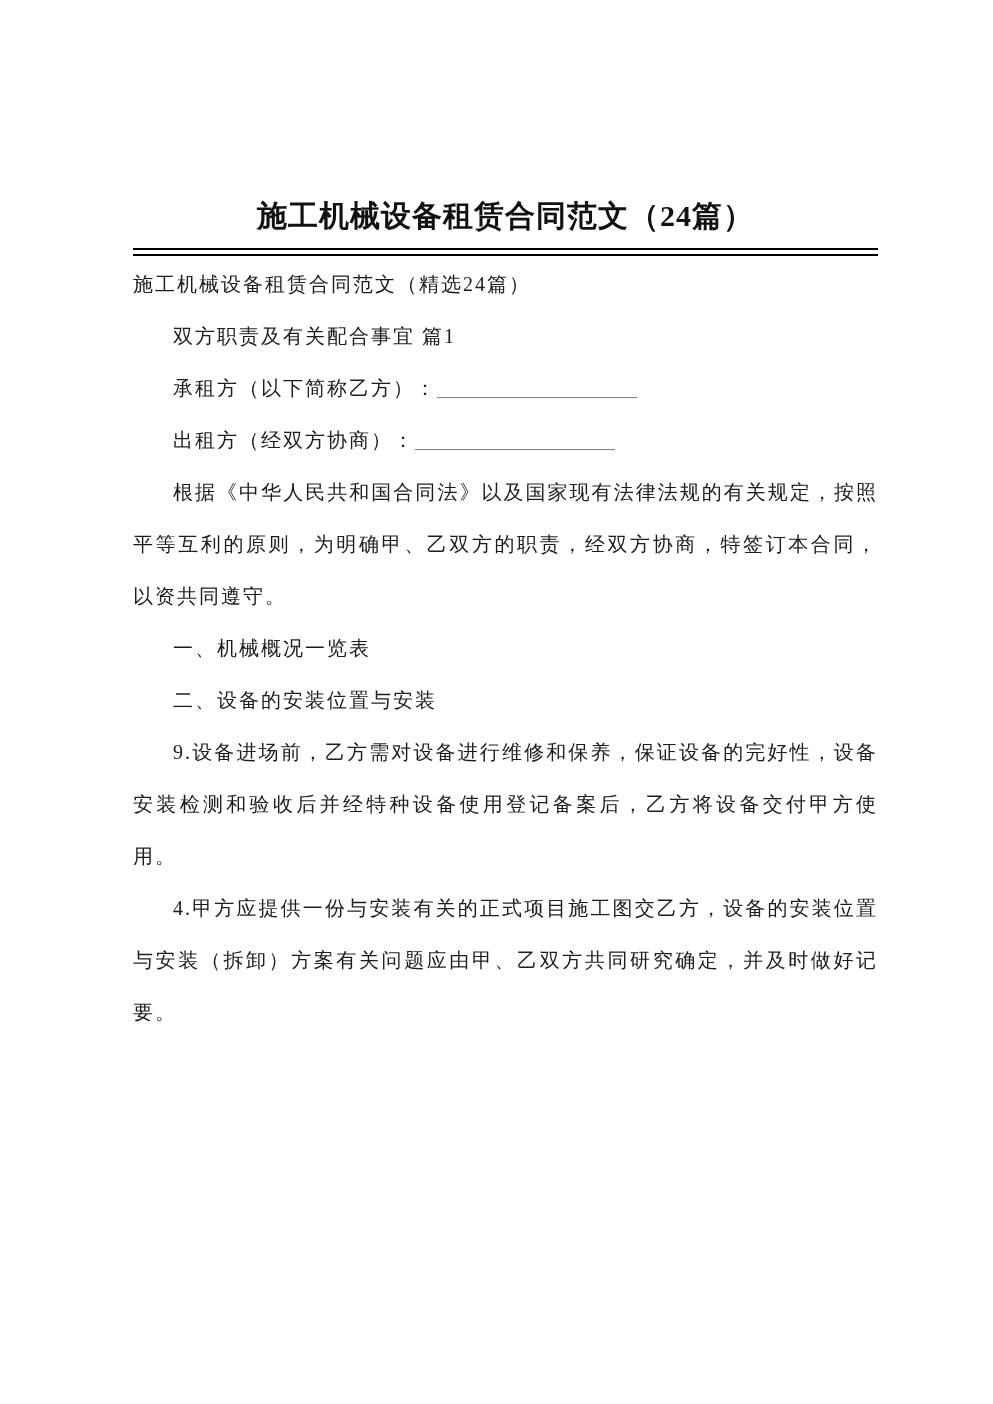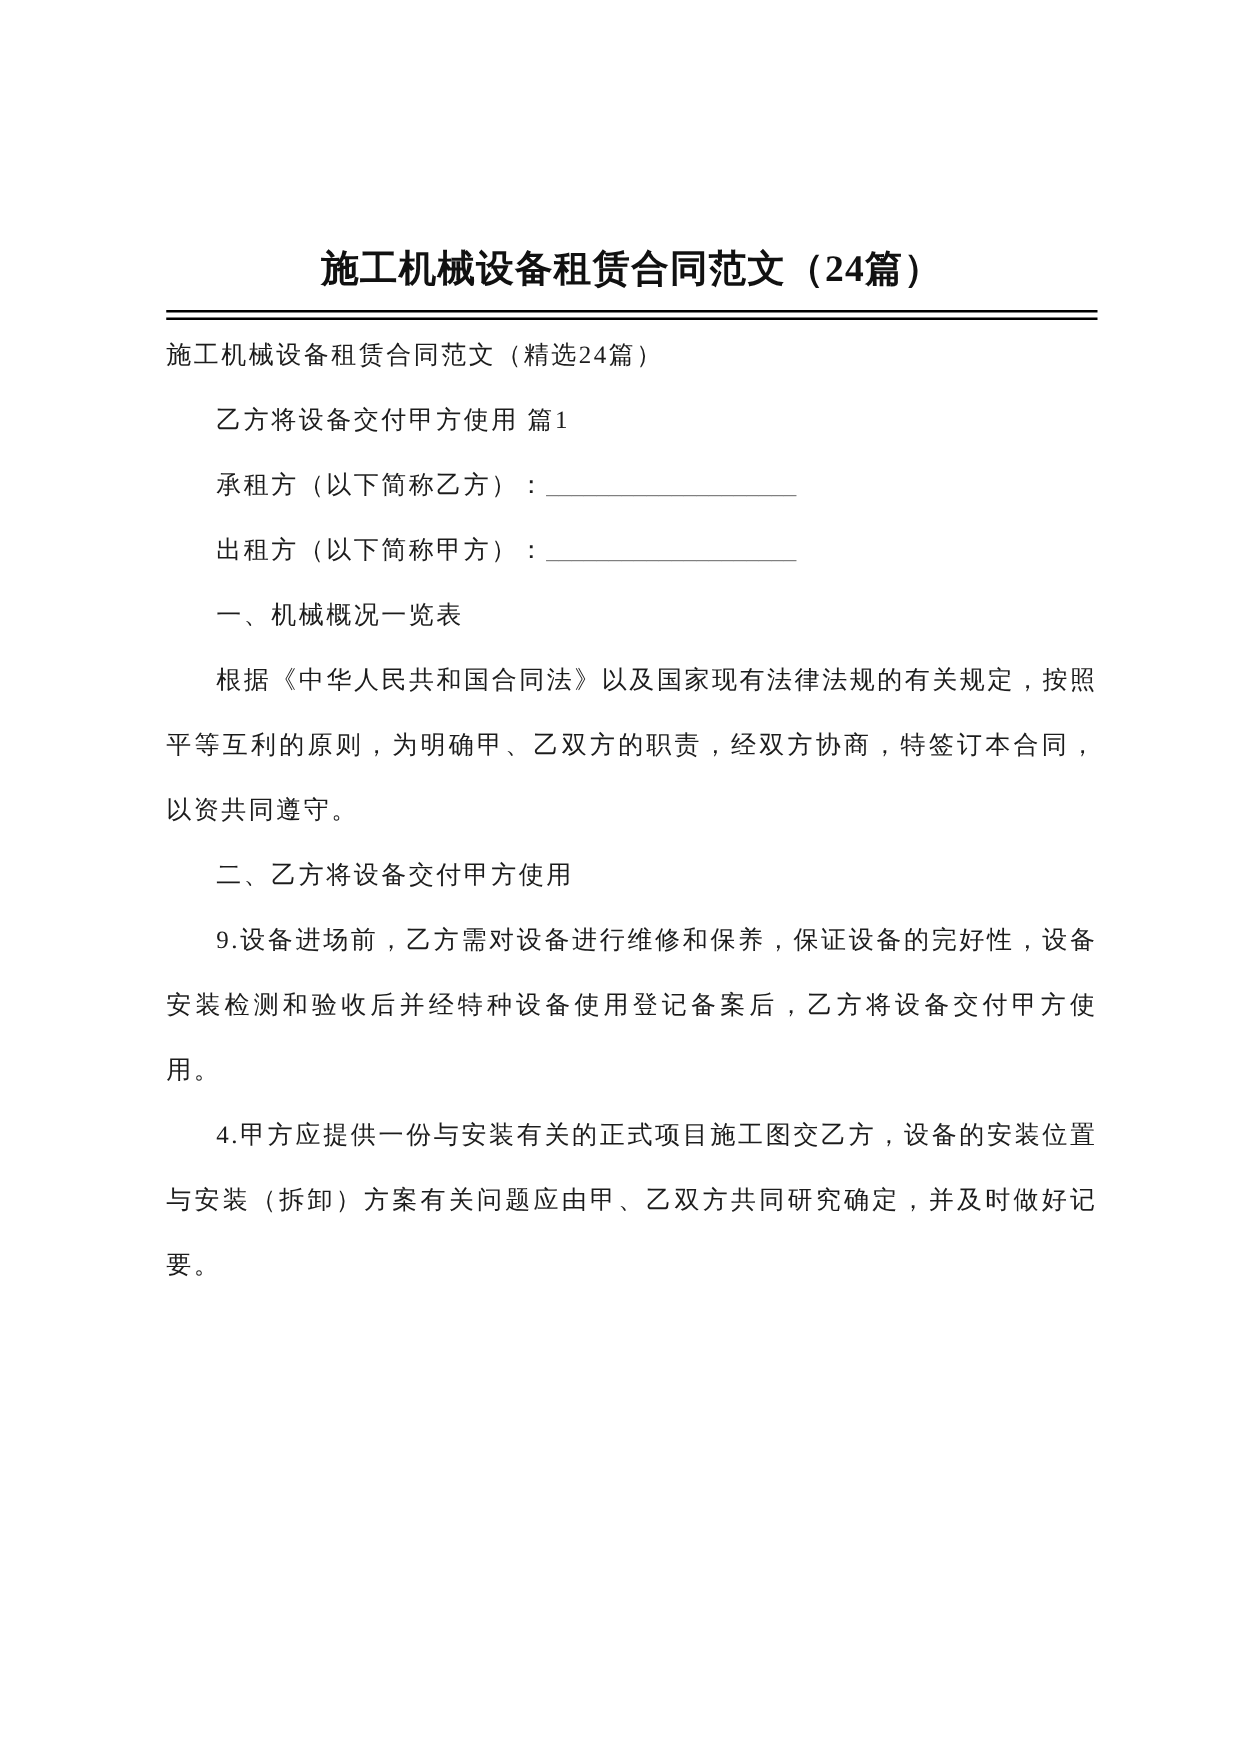--- a/index.html
+++ b/index.html
@@ -58,30 +58,30 @@
 
 <div class="page">
   <header>
     <h1 class="doc-title">施工机械设备租赁合同范文（24篇）</h1>
     <div class="double-rule"></div>
   </header>
 
   <main class="doc-body">
     <p>施工机械设备租赁合同范文（精选24篇）</p>
 
-    <p class="indent">乙方将设备交付甲方使用 篇1</p>
+    <p class="indent">双方职责及有关配合事宜 篇1</p>
 
     <p class="indent"><span>承租方（以下简称乙方）：</span><span class="blank">____________________</span></p>
 
-    <p class="indent"><span>出租方（以下简称甲方）：</span><span class="blank">____________________</span></p>
+    <p class="indent"><span>出租方（经双方协商）：</span><span class="blank">____________________</span></p>
+
+    <p class="indent">根据《中华人民共和国合同法》以及国家现有法律法规的有关规定，按照平等互利的原则，为明确甲、乙双方的职责，经双方协商，特签订本合同，以资共同遵守。</p>
 
     <p class="indent">一、机械概况一览表</p>
 
-    <p class="indent">根据《中华人民共和国合同法》以及国家现有法律法规的有关规定，按照平等互利的原则，为明确甲、乙双方的职责，经双方协商，特签订本合同，以资共同遵守。</p>
-
-    <p class="indent">二、乙方将设备交付甲方使用</p>
+    <p class="indent">二、设备的安装位置与安装</p>
 
 
     <p class="indent">9.设备进场前，乙方需对设备进行维修和保养，保证设备的完好性，设备安装检测和验收后并经特种设备使用登记备案后，乙方将设备交付甲方使用。</p>
 
     <p class="indent">4.甲方应提供一份与安装有关的正式项目施工图交乙方，设备的安装位置与安装（拆卸）方案有关问题应由甲、乙双方共同研究确定，并及时做好记要。</p>
   </main>
 </div>
 
 </body></html>

